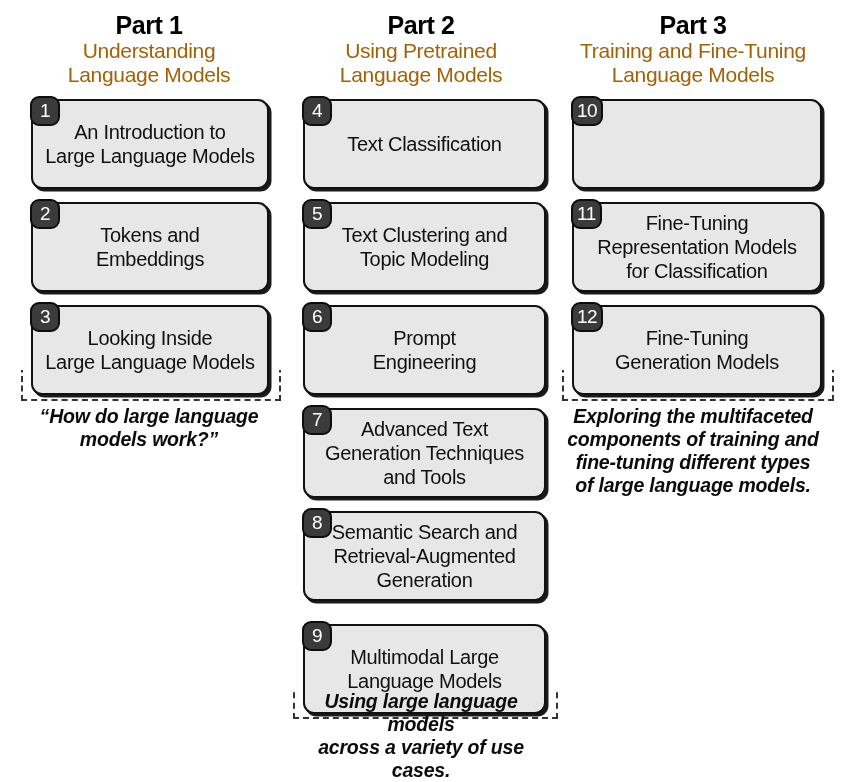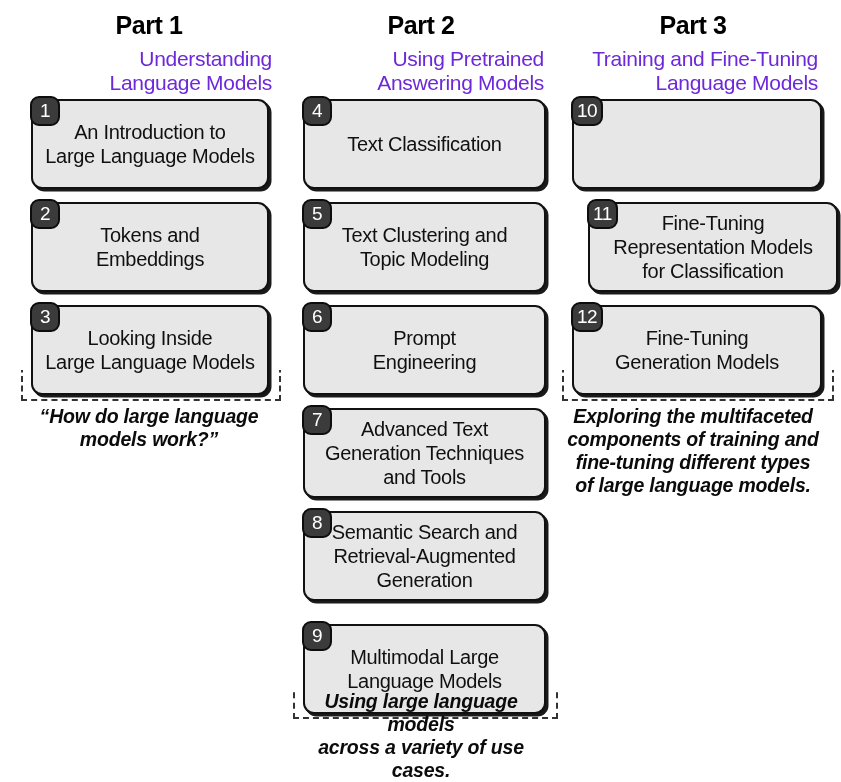--- a/index.html
+++ b/index.html
@@ -36,26 +36,25 @@
     font-weight: bold;
     color: #000000;
     letter-spacing: -0.4px;
     line-height: 27px;
     margin: 0;
     padding-top: 12px;
   }
   .part-subtitle {
     font-size: 21px;
     font-weight: normal;
-    color: #6d28d9;
+    color: #a16207;
     line-height: 24px;
-    margin: 8px;
+    margin: 0;
     letter-spacing: -0.3px;
     white-space: pre-line;
-    text-align: right;
   }
 
   
   .group-frame {
     position: absolute;
     box-sizing: border-box;
     border: 2px dashed #333333;
     border-top: none;
     pointer-events: none;
   }
@@ -149,21 +148,21 @@
       </div>
       <div class="col-caption" style="top: 405px;">
         <span class="cap-italic">“How do large language
 models work?”</span>
       </div>
     </div>
     <div class="column" style="left: 290px; width: 262px; height: 620px;">
       <div class="col-header">
         <div class="part-title">Part 2</div>
         <div class="part-subtitle">Using Pretrained
-Answering Models</div>
+Language Models</div>
       </div>
       <div class="group-frame" style="left: 3px; width: 265px; top: 620px; height: 99px;"></div>
       <div class="group-frame-mask" style="left: 1px; width: 269px; top: 620px; height: 68px;"></div>
       <div class="chapter-box" style="left: 13px; width: 243px; top: 99px; height: 90px;">
         <div class="chapter-badge">4</div>
         <div class="chapter-title">Text Classification</div>
       </div>
       <div class="chapter-box" style="left: 13px; width: 243px; top: 202px; height: 90px;">
         <div class="chapter-badge">5</div>
         <div class="chapter-title">Text Clustering and
@@ -200,21 +199,21 @@
       <div class="col-header">
         <div class="part-title">Part 3</div>
         <div class="part-subtitle">Training and Fine-Tuning
 Language Models</div>
       </div>
       <div class="group-frame" style="left: 2px; width: 272px; top: 300px; height: 101px;"></div>
       <div class="group-frame-mask" style="left: 0px; width: 276px; top: 300px; height: 70px;"></div>
       <div class="chapter-box" style="left: 12px; width: 250px; top: 99px; height: 90px; align-items: flex-end;">
         <div class="chapter-badge">10</div>
       </div>
-      <div class="chapter-box" style="left: 28px; width: 250px; top: 202px; height: 90px;">
+      <div class="chapter-box" style="left: 12px; width: 250px; top: 202px; height: 90px;">
         <div class="chapter-badge">11</div>
         <div class="chapter-title">Fine-Tuning
 Representation Models
 for Classification</div>
       </div>
       <div class="chapter-box" style="left: 12px; width: 250px; top: 305px; height: 90px;">
         <div class="chapter-badge">12</div>
         <div class="chapter-title">Fine-Tuning
 Generation Models</div>
       </div>

